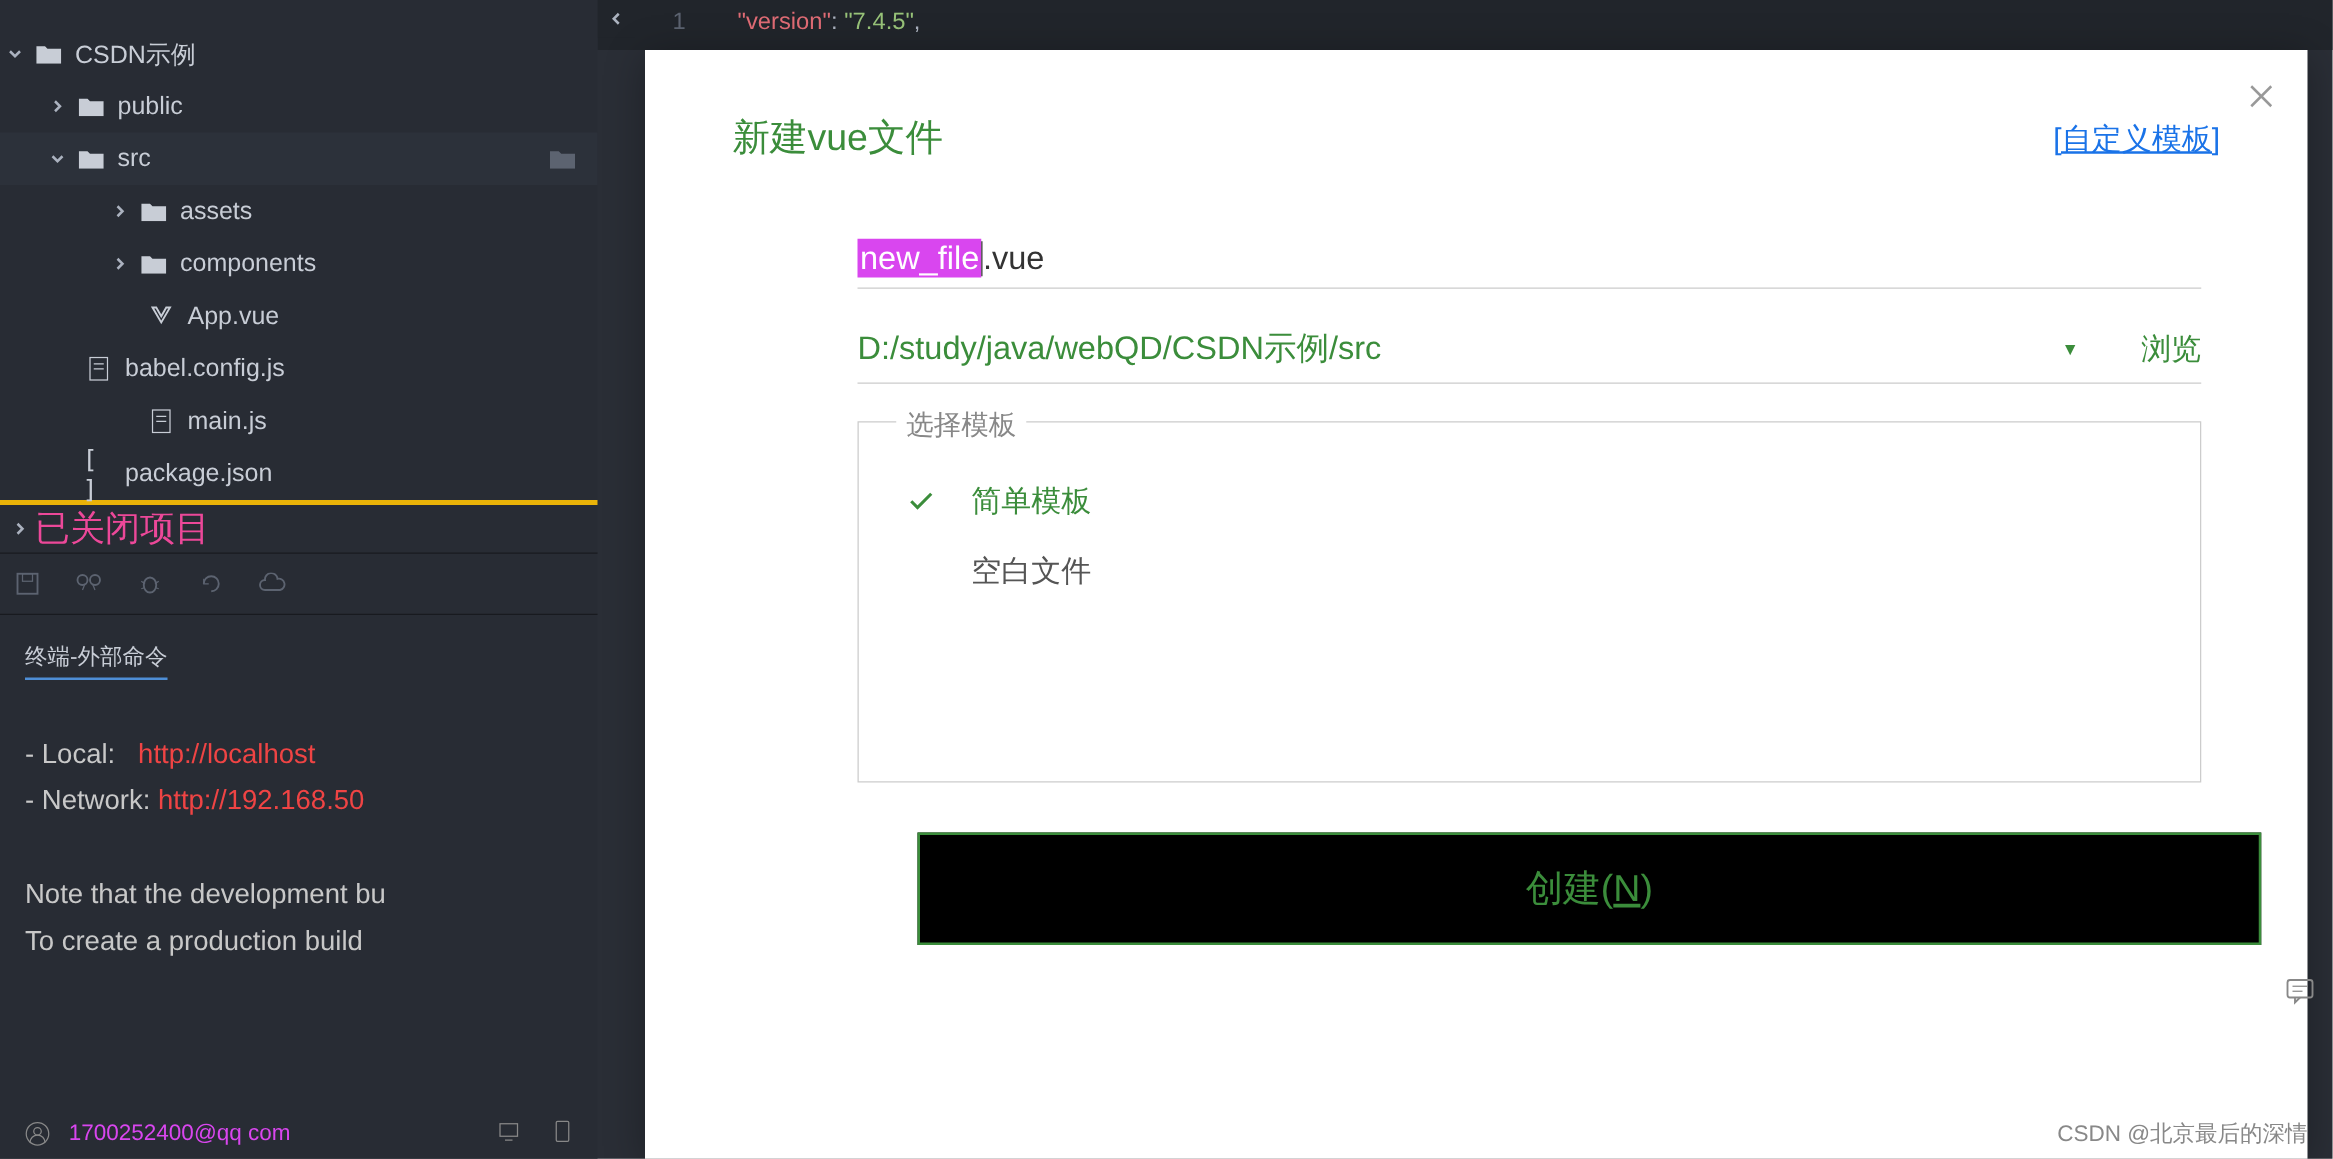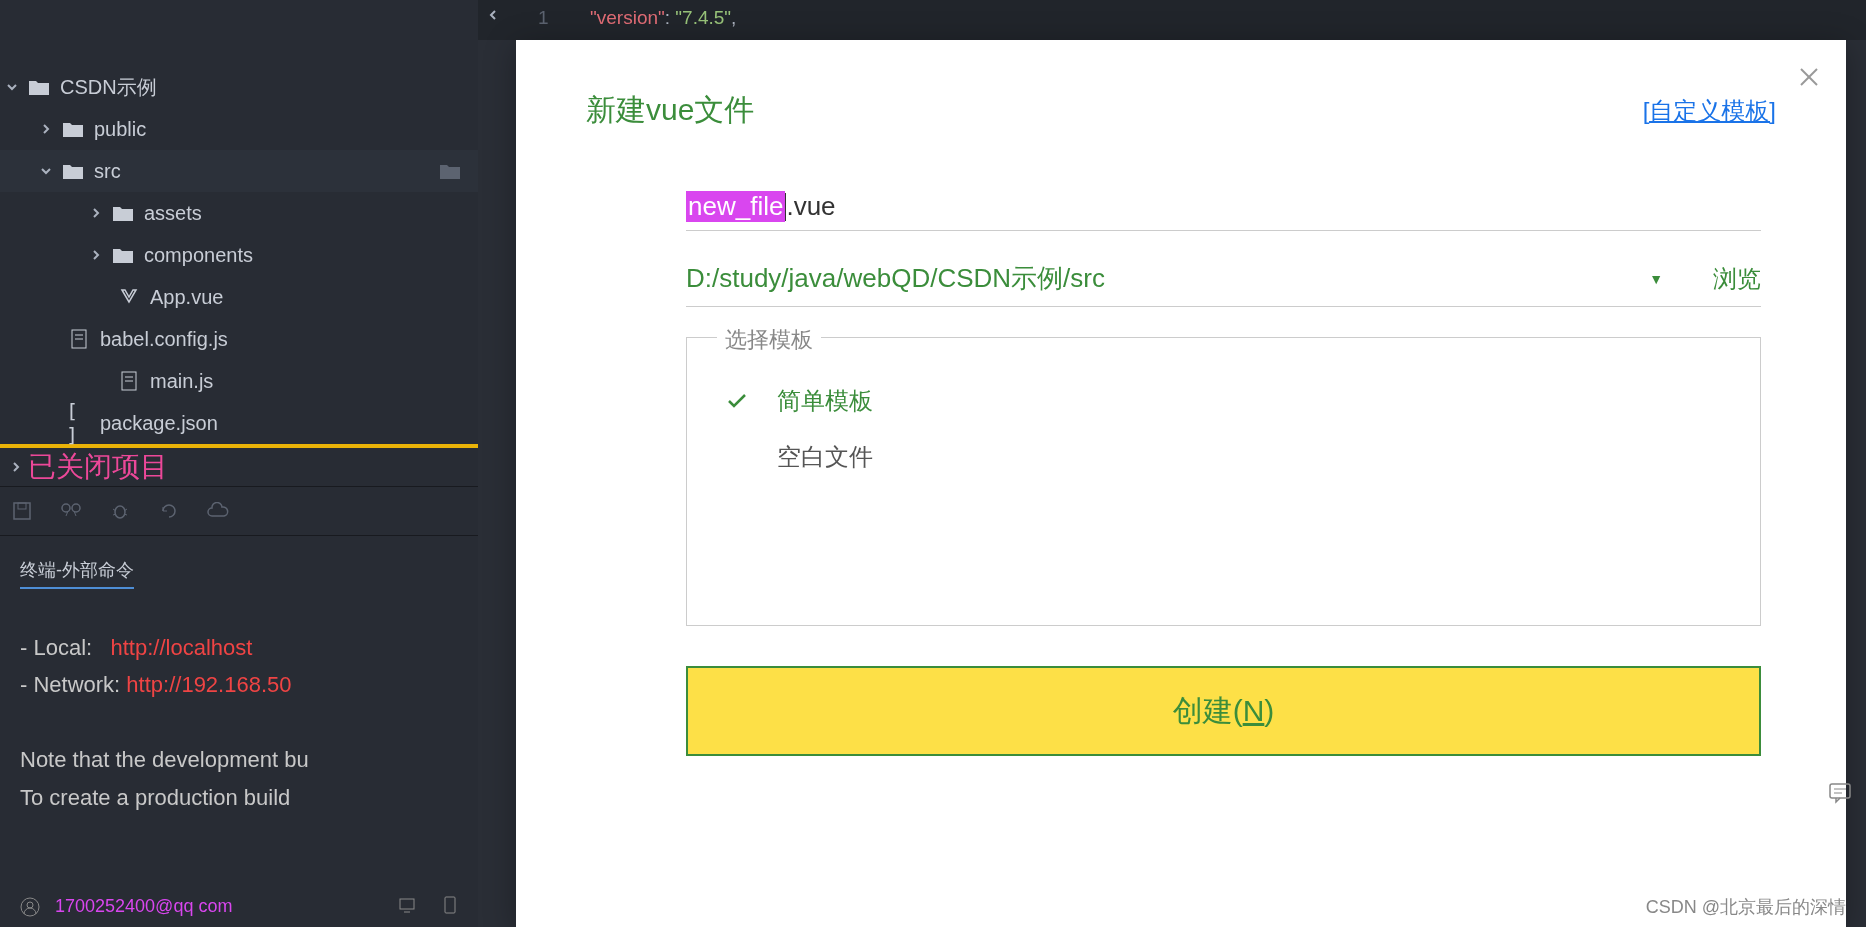--- a/index.html
+++ b/index.html
@@ -22,21 +22,20 @@
       left: 0;
       top: 0;
       width: 478px;
       height: 927px;
       background: #282c34;
       color: #abb2bf;
     }
     
     .tree {
       padding-top: 22px;
-      margin-top: 44px;
     }
     
     .tree-item {
       display: flex;
       align-items: center;
       height: 42px;
       padding-left: 10px;
       font-size: 20px;
       color: #c8cdd6;
       cursor: pointer;
@@ -324,27 +323,28 @@
     }
     
     .template-option .opt-label {
       color: #555;
     }
     
     .create-button {
       width: 100%;
       height: 90px;
       border: 2px solid #3b8d3b;
-      background: #fde047;
+      background: #000000;
       color: #3b8d3b;
       font-size: 30px;
       cursor: pointer;
       display: flex;
       align-items: center;
       justify-content: center;
+      margin-left: 48px;
     }
     
     .create-button span u {
       text-decoration: underline;
     }
     
     .comment-bubble {
       position: absolute;
       right: 8px;
       top: 780px;

